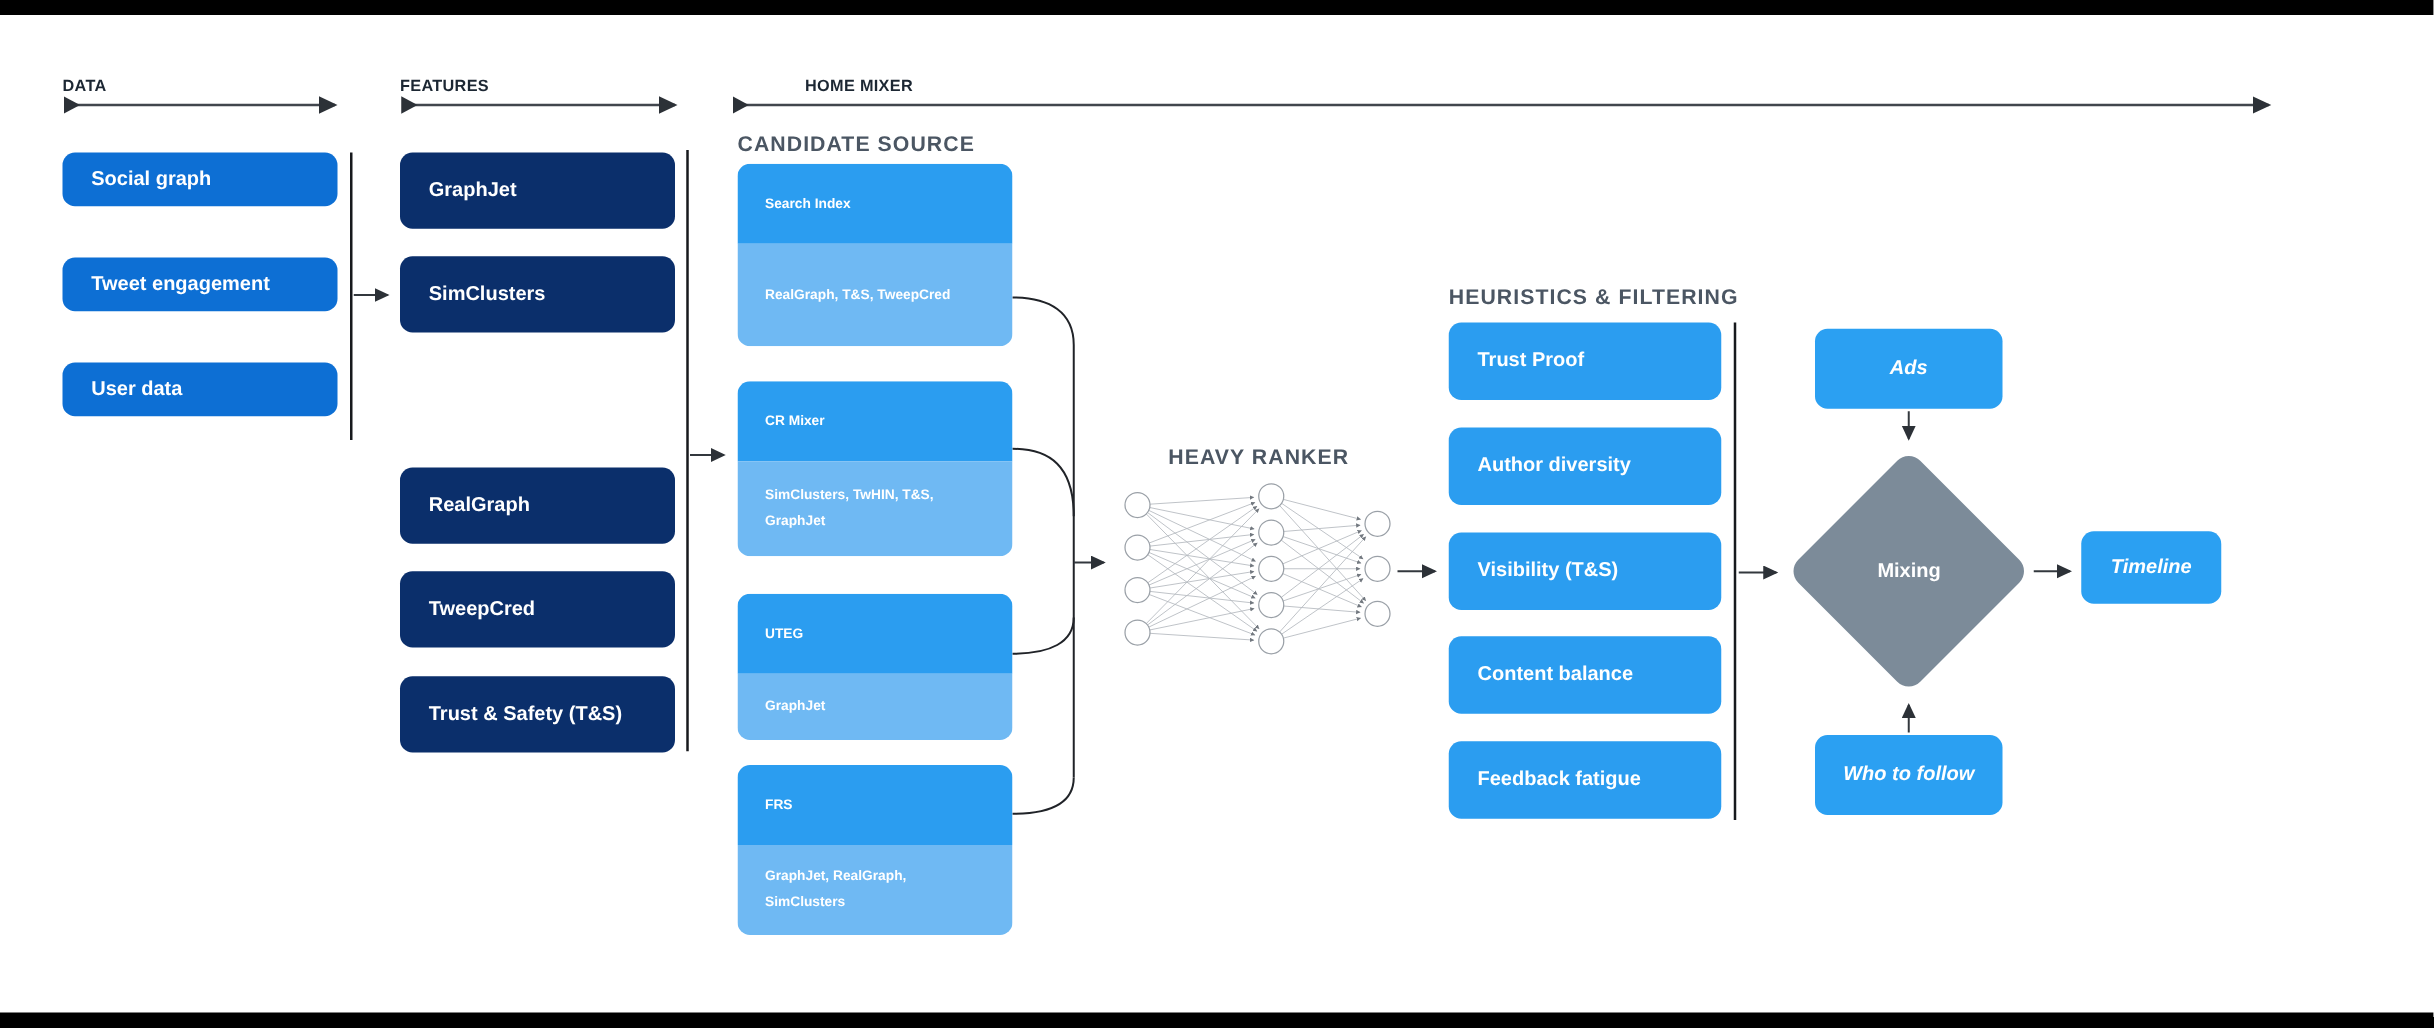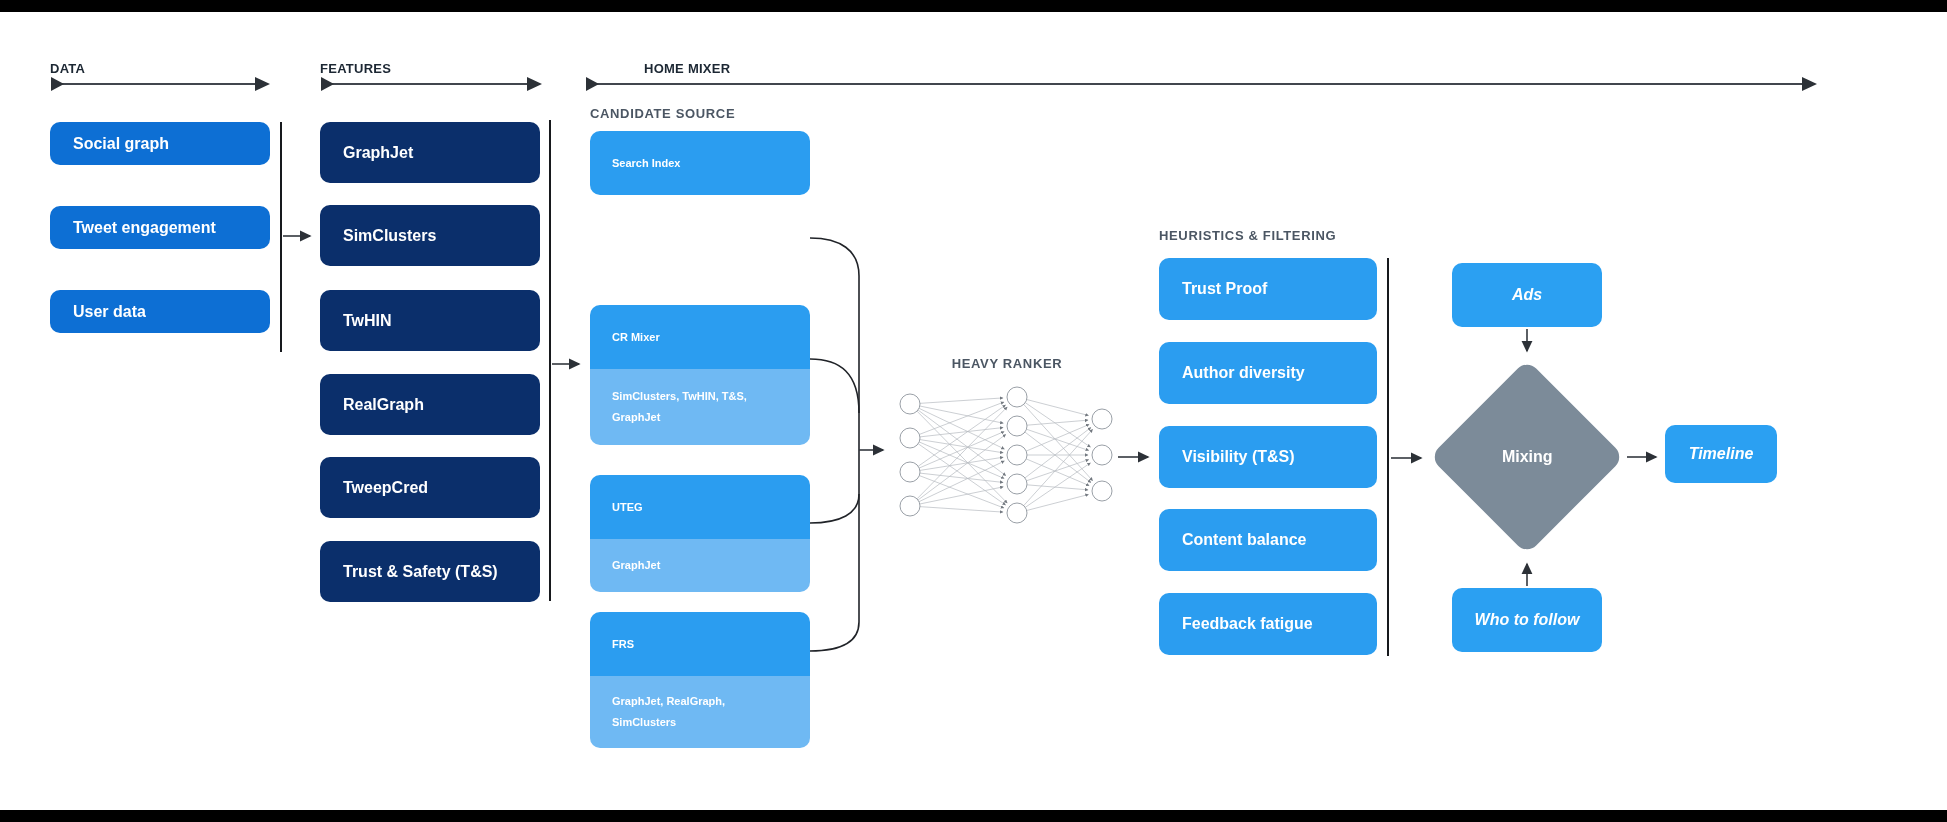--- a/index.html
+++ b/index.html
@@ -10,21 +10,21 @@
   }
   .bar{position:absolute;left:0;width:1947px;background:var(--frame-bar,#000);}
   .bar.top{top:0;height:12px;}
   .bar.bottom{top:810px;height:12px;}
   svg#overlay{position:absolute;left:0;top:0;pointer-events:none;}
   .section-label{
     position:absolute;font-size:13px;font-weight:700;color:var(--section-label,#1c2733);
     letter-spacing:.02em;white-space:nowrap;
   }
   .sub-label{
-    position:absolute;font-size:13px;font-weight:600;color:var(--sub-label,#4b5663);
+    position:absolute;font-size:17px;font-weight:600;color:var(--sub-label,#4b5663);
     letter-spacing:.05em;white-space:nowrap;
   }
   .box{
     position:absolute;display:flex;align-items:center;border-radius:10px;
     color:var(--box-text,#fff);font-size:16px;font-weight:600;padding:0 23px;
     box-sizing:border-box;white-space:nowrap;
   }
   .box.data{width:220px;height:43px;background:var(--data-box,#0d6fd4);}
   .box.feature{width:220px;height:61px;background:var(--feature-box,#0b2f6b);}
   .box.filter{width:218px;height:62px;background:var(--filter-box,#2b9df0);}
@@ -154,27 +154,27 @@
   <div class="sub-label" style="left:590px;top:106px;">CANDIDATE SOURCE</div>
   <div class="sub-label" style="left:907px;top:356px;width:200px;text-align:center;">HEAVY RANKER</div>
   <div class="sub-label" style="left:1159px;top:228px;">HEURISTICS &amp; FILTERING</div>
 
   <div class="box data" style="left:50px;top:122px;">Social graph</div>
   <div class="box data" style="left:50px;top:206px;">Tweet engagement</div>
   <div class="box data" style="left:50px;top:290px;">User data</div>
 
   <div class="box feature" style="left:320px;top:122px;">GraphJet</div>
   <div class="box feature" style="left:320px;top:205px;">SimClusters</div>
-  <div class="box feature" style="left:320px;top:290px;">TwHIN</div>
   <div class="box feature" style="left:320px;top:374px;">RealGraph</div>
   <div class="box feature" style="left:320px;top:457px;">TweepCred</div>
   <div class="box feature" style="left:320px;top:541px;">Trust &amp; Safety (T&amp;S)</div>
 
   <div class="group" style="left:590px;top:131px;">
     <div class="group-header">Search Index</div>
+    <div class="group-sub" style="min-height:82px;">RealGraph, T&amp;S, TweepCred</div>
   </div>
   <div class="group" style="left:590px;top:305px;">
     <div class="group-header">CR Mixer</div>
     <div class="group-sub" style="min-height:76px;">SimClusters, TwHIN, T&amp;S, GraphJet</div>
   </div>
   <div class="group" style="left:590px;top:475px;">
     <div class="group-header">UTEG</div>
     <div class="group-sub" style="min-height:53px;">GraphJet</div>
   </div>
   <div class="group" style="left:590px;top:612px;">

